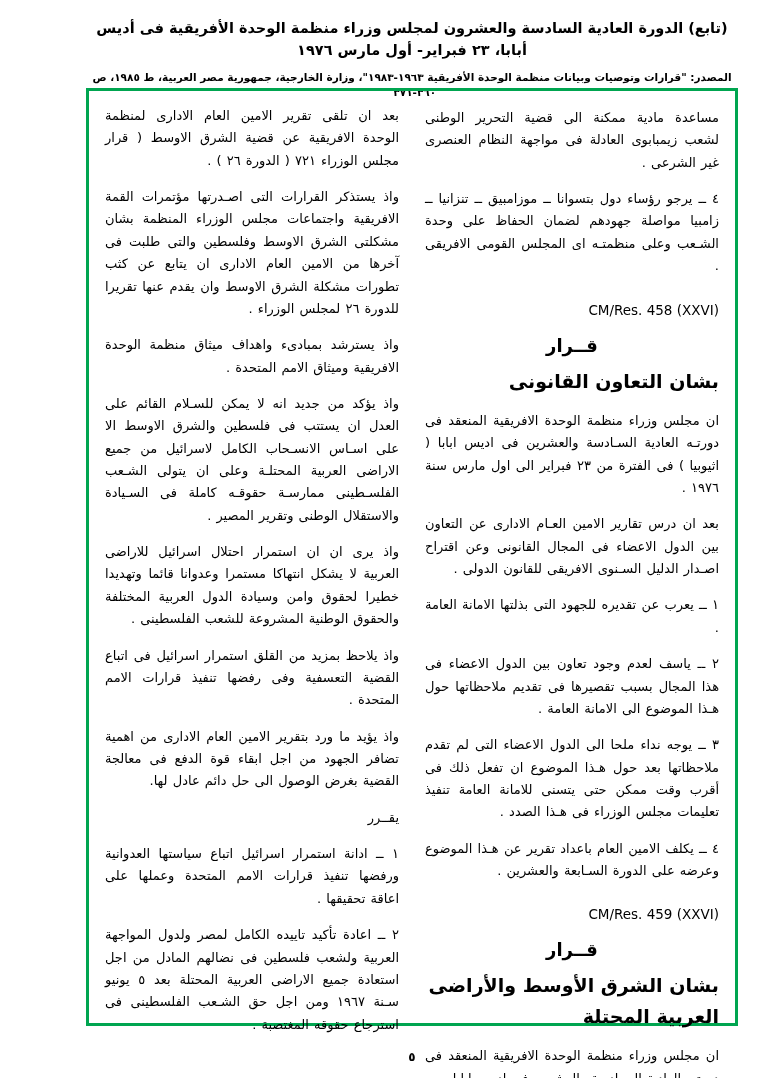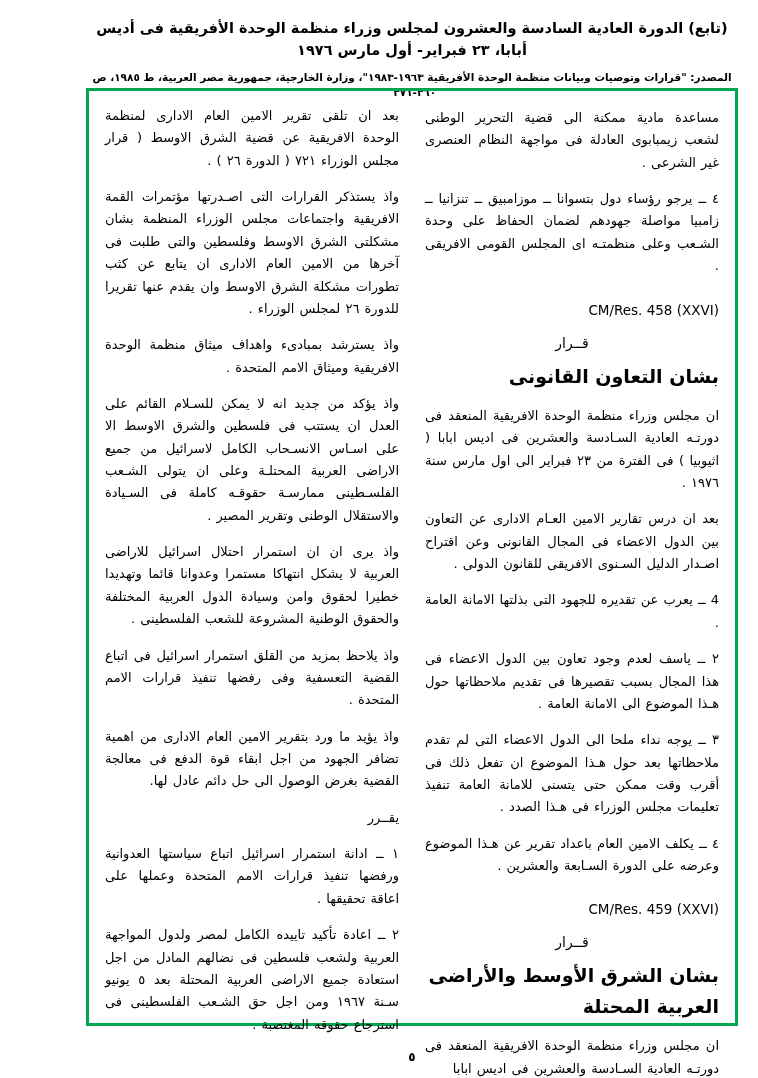--- a/index.html
+++ b/index.html
@@ -79,22 +79,22 @@
   }
   .res-id-wrap span {
     direction: ltr;
     unicode-bidi: bidi-override;
     display: inline-block;
     font-size: 13.5px;
     text-align: center;
   }
   .qarar {
     text-align: center;
-    font-size: 14px;
-    font-weight: normal;
+    font-size: 18px;
+    font-weight: bold;
     letter-spacing: 4px;
     margin: 10px 0 10px 0;
   }
   .qarar-sub {
     text-align: right;
     font-size: 19px;
     font-weight: bold;
     margin: 0 0 14px 0;
     line-height: 1.6;
   }
@@ -126,21 +126,21 @@
         <p class="para">٤ ــ يرجو رؤساء دول بتسوانا ــ موزامبيق ــ تنزانيا ــ زامبيا مواصلة جهودهم لضمان الحفاظ على وحدة الشـعب وعلى منظمتـه اى المجلس القومى الافريقى .</p>
 
         <div class="res-id-wrap">
           <span>CM/Res. 458 (XXVI)</span>
         </div>
         <div class="qarar">قــرار</div>
         <div class="qarar-sub">بشان التعاون القانونى</div>
 
         <p class="para">ان مجلس وزراء منظمة الوحدة الافريقية المنعقد فى دورتـه العادية السـادسة والعشرين فى اديس ابابا ( اثيوبيا ) فى الفترة من ٢٣ فبراير الى اول مارس سنة ١٩٧٦ .</p>
         <p class="para">بعد ان درس تقارير الامين العـام الادارى عن التعاون بين الدول الاعضاء فى المجال القانونى وعن اقتراح اصـدار الدليل السـنوى الافريقى للقانون الدولى .</p>
-        <p class="para">4 ــ يعرب عن تقديره للجهود التى بذلتها الامانة العامة .</p>
+        <p class="para">١ ــ يعرب عن تقديره للجهود التى بذلتها الامانة العامة .</p>
         <p class="para">٢ ــ ياسف لعدم وجود تعاون بين الدول الاعضاء فى هذا المجال بسبب تقصيرها فى تقديم ملاحظاتها حول هـذا الموضوع الى الامانة العامة .</p>
         <p class="para">٣ ــ يوجه نداء ملحا الى الدول الاعضاء التى لم تقدم ملاحظاتها بعد حول هـذا الموضوع ان تفعل ذلك فى أقرب وقت ممكن حتى يتسنى للامانة العامة تنفيذ تعليمات مجلس الوزراء فى هـذا الصدد .</p>
         <p class="para">٤ ــ يكلف الامين العام باعداد تقرير عن هـذا الموضوع وعرضه على الدورة السـابعة والعشرين .</p>
 
         <div class="res-id-wrap">
           <span>CM/Res. 459 (XXVI)</span>
         </div>
         <div class="qarar">قــرار</div>
         <div class="qarar-sub">بشان الشرق الأوسط والأراضى العربية المحتلة</div>
         <p class="para">ان مجلس وزراء منظمة الوحدة الافريقية المنعقد فى دورتـه العادية السـادسة والعشرين فى اديس ابابا</p>

